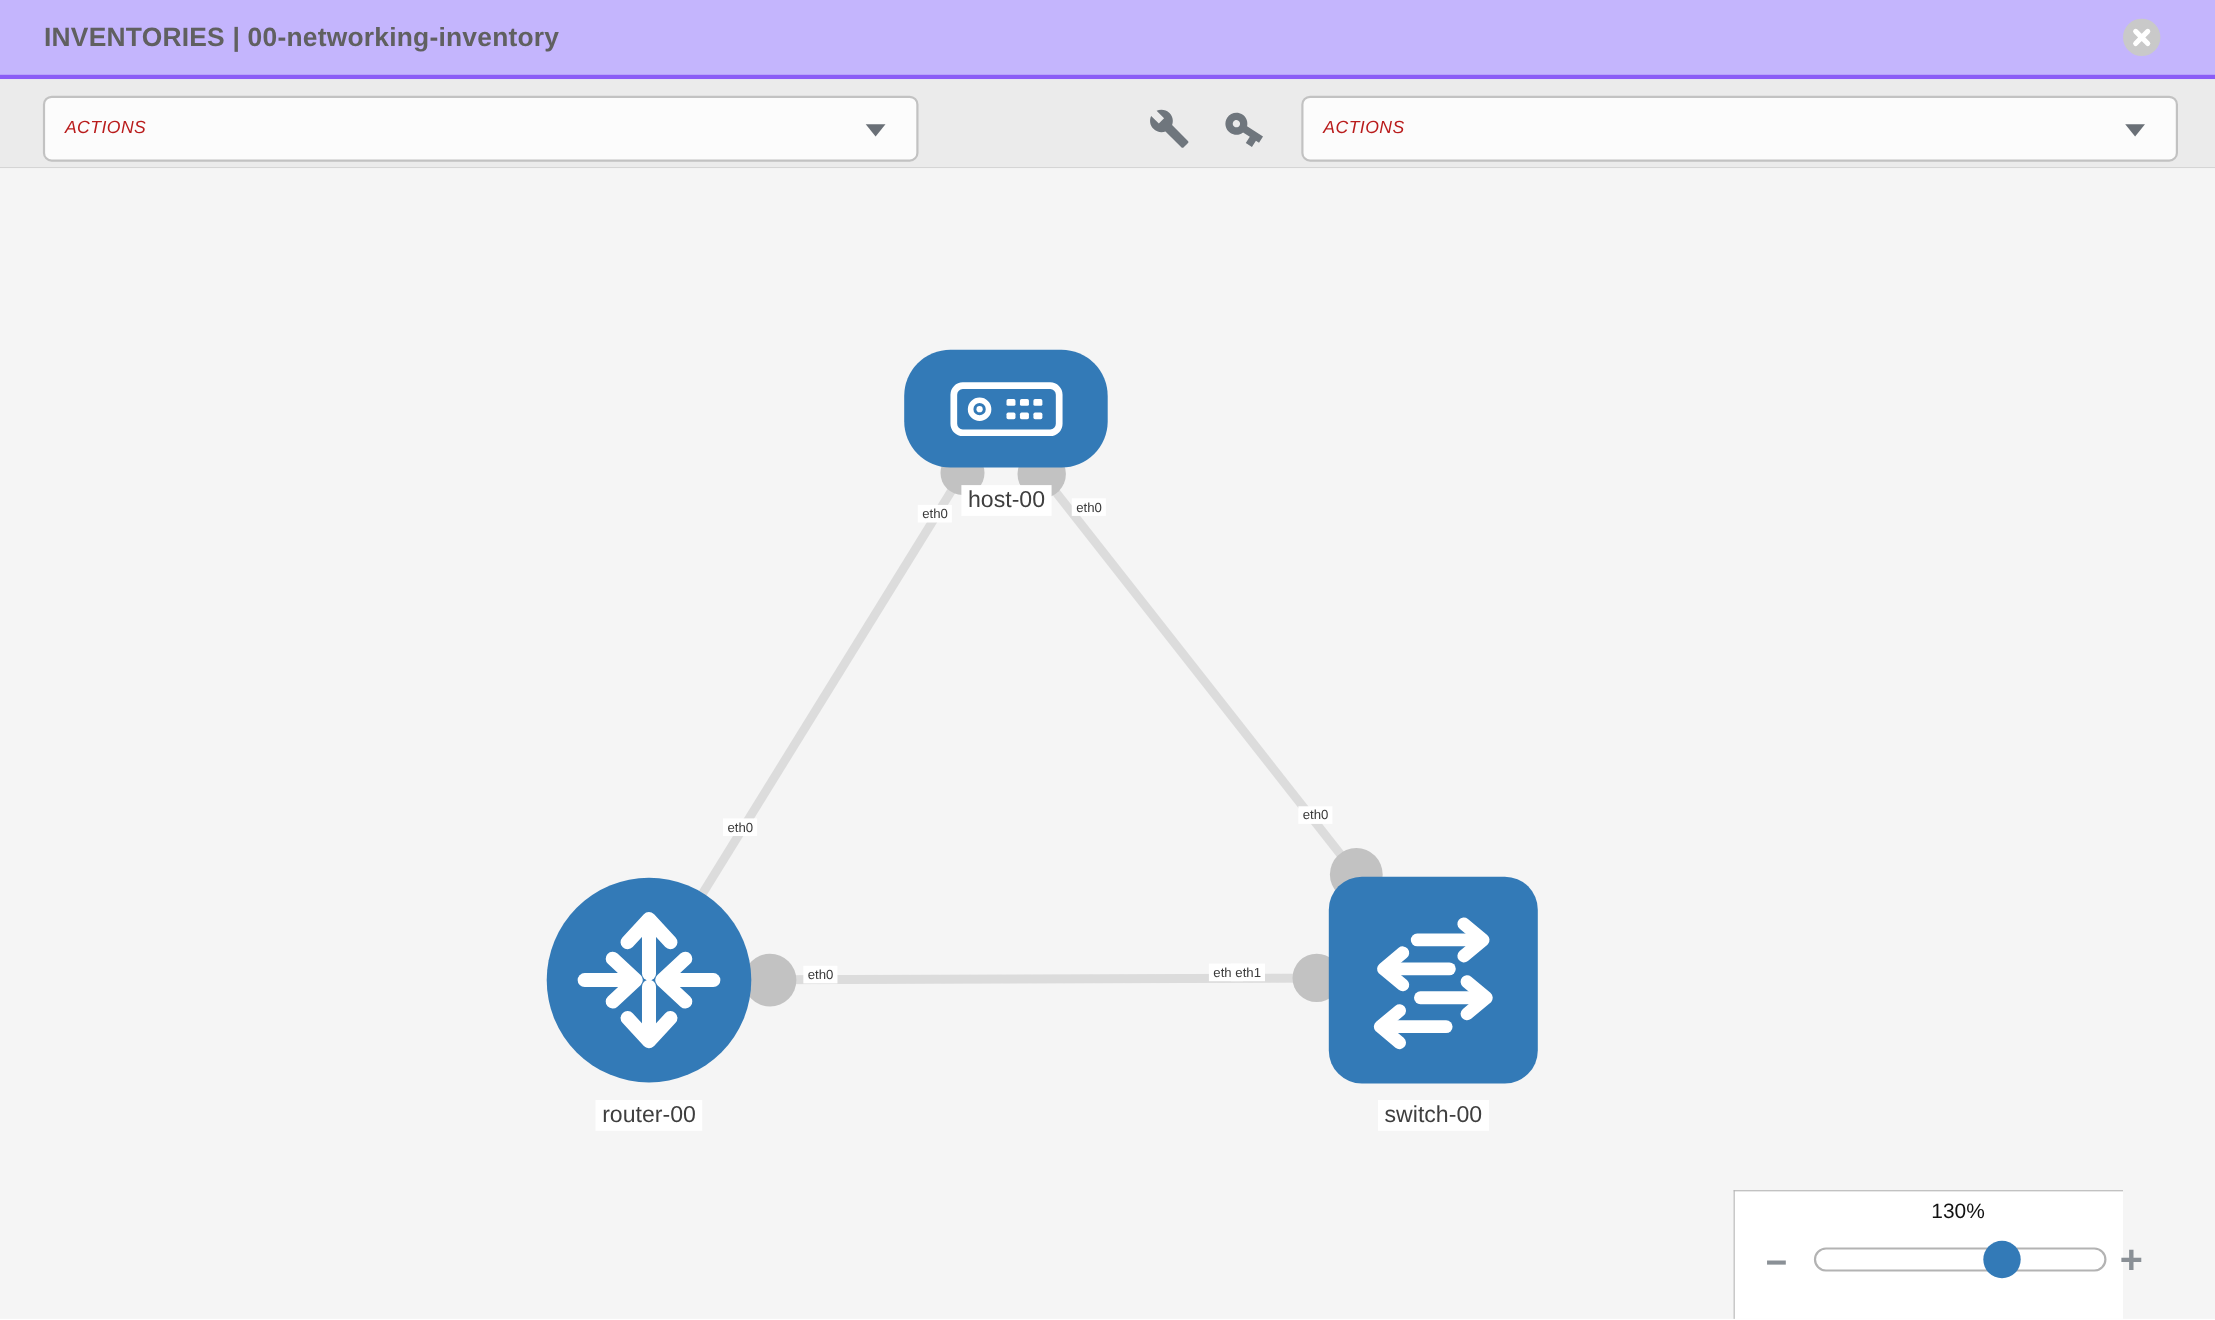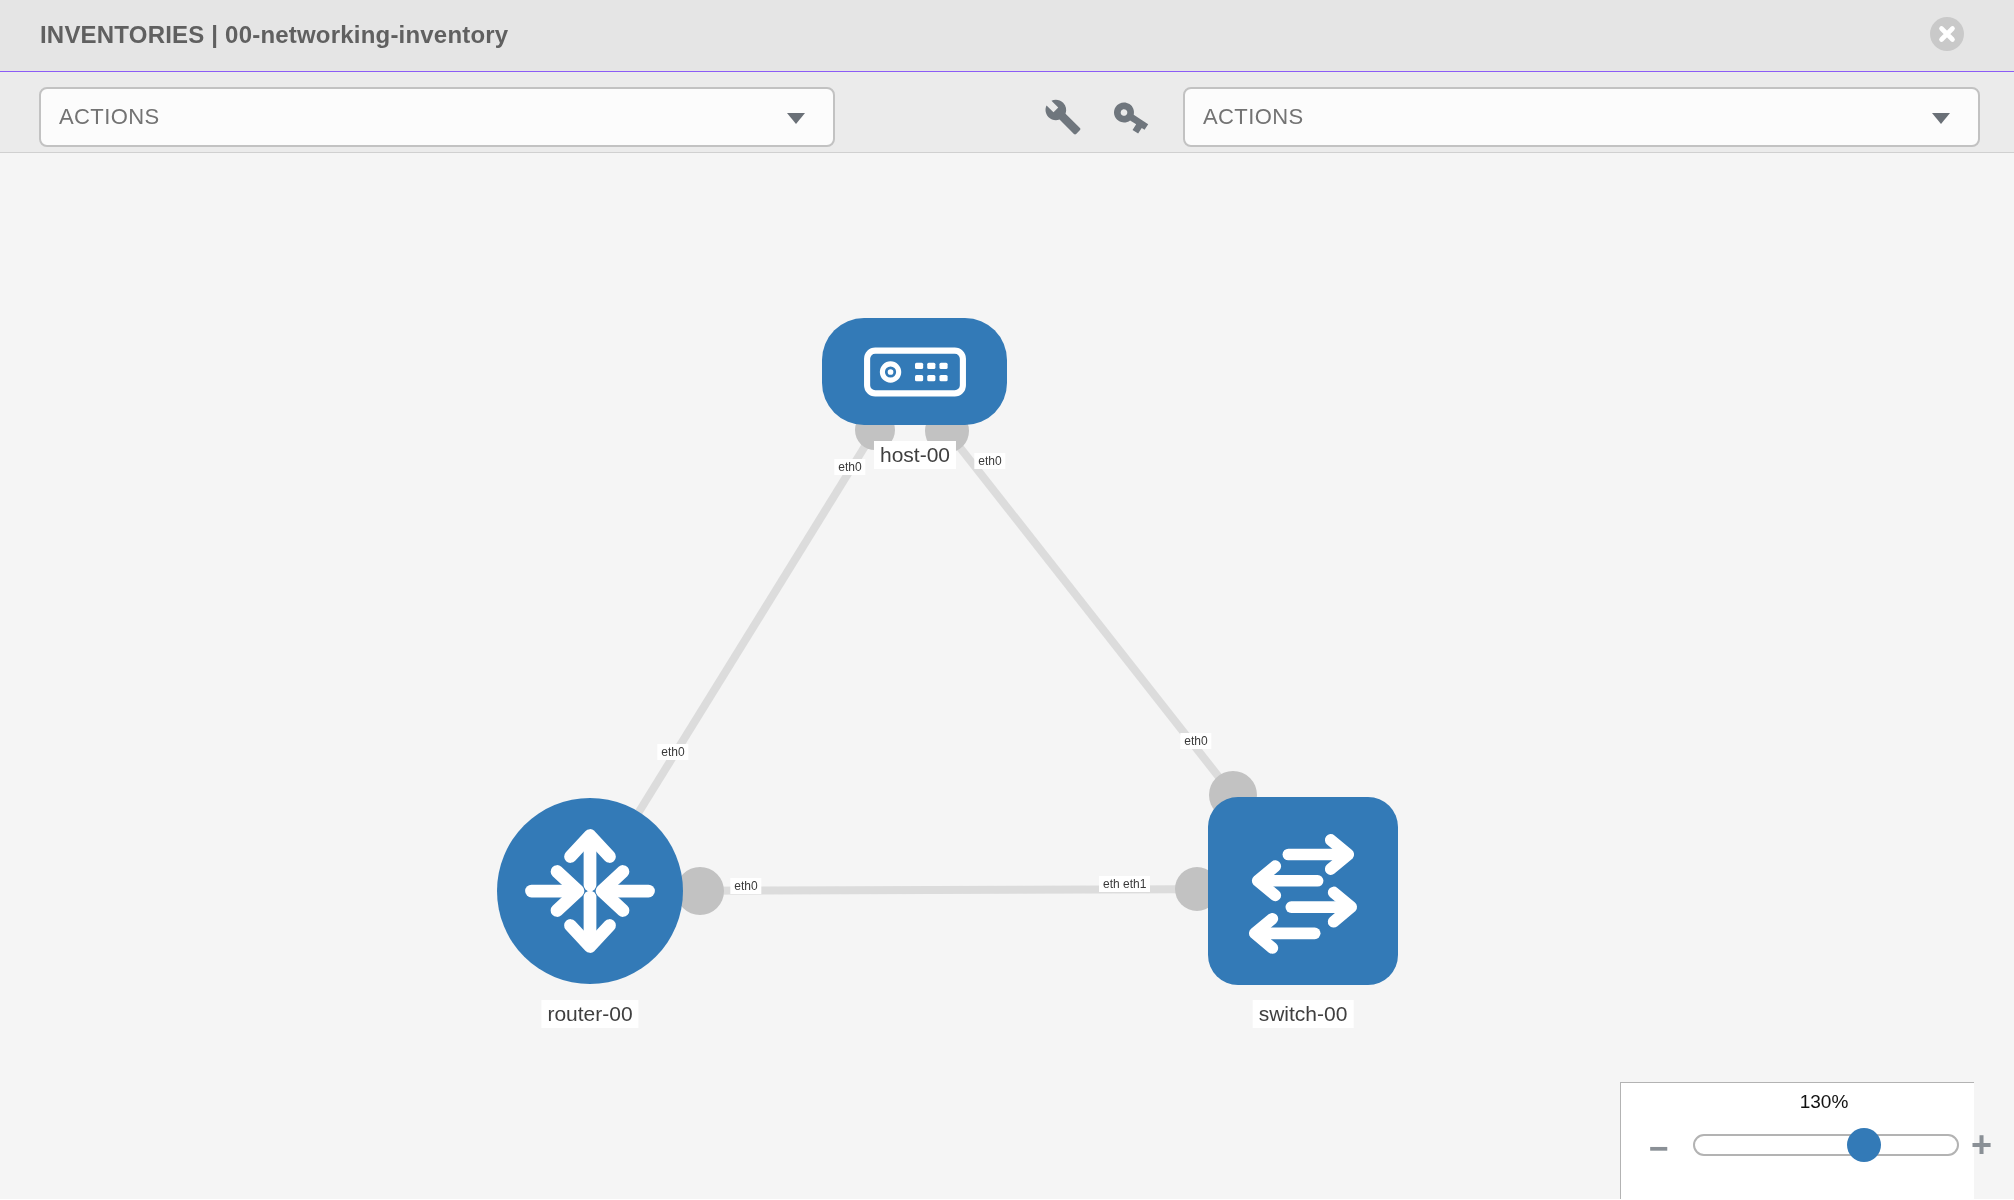--- a/index.html
+++ b/index.html
@@ -1,33 +1,33 @@
 <!DOCTYPE html>
 <html><head>
 <meta charset="utf-8">
 <style>
   * { box-sizing: border-box; margin: 0; padding: 0; }
   html,body { width: 2014px; height: 1200px; }
   body { font-family: "Liberation Sans", sans-serif; background: #fff; }
   .app { position: relative; width: 2014px; height: 1200px; overflow: hidden; background: #fff; }
 
   
-  .hdr { position: relative; height: 72px; background: #e5e5e5; border-bottom: 1px solid #8b5cf6; }
+  .hdr { position: relative; height: 72px; background: #c4b5fd; border-bottom: 4px solid #8b5cf6; }
   .hdr-title { position: absolute; left: 40px; top: 0; line-height: 70px;
                font-size: 24px; font-weight: bold; color: #606060; letter-spacing: .2px; }
   .close-btn { position: absolute; left: 1930px; top: 17px; width: 34px; height: 34px;
                border-radius: 50%; background: #c9c9c9; cursor: pointer;
                display: flex; align-items: center; justify-content: center; }
 
   
   .tbar { position: relative; height: 81px; background: #ebebeb; border-bottom: 1px solid #d0d0d0; }
   .select-box { position: absolute; top: 15px; height: 60px; background: #fcfcfc;
                 border: 2px solid #c2c2c2; border-radius: 8px; cursor: pointer; }
   .select-box .sel-label { position: absolute; left: 18px; top: 0; line-height: 56px;
-                           font-size: 22px; color: #737373; letter-spacing: .4px; }
+                           font-size: 16px; color: #b91c1c; letter-spacing: .4px; font-style: italic; }
   .caret { position: absolute; right: 28px; top: 24px; width: 0; height: 0;
            border-left: 9px solid transparent; border-right: 9px solid transparent;
            border-top: 11px solid #6a7077; }
   .actions-box { left: 39px; width: 796px; }
   .search-box  { left: 1183px; width: 797px; }
   .tool-icon-btn { position: absolute; top: 22px; width: 46px; height: 46px;
                    display: flex; align-items: center; justify-content: center; cursor: pointer; }
   .wrench-pos { left: 1040px; }
   .key-pos { left: 1108px; }
 
@@ -51,21 +51,21 @@
               padding: 1px 4px; font-size: 12px; color: #3a3a3a; white-space: nowrap; }
   .if-host-left   { left: 850px;  top: 314px; }
   .if-host-right  { left: 990px;  top: 308px; }
   .if-router-top  { left: 673px;  top: 599px; }
   .if-switch-top  { left: 1196px; top: 588px; }
   .if-router-mid  { left: 746px;  top: 733px; }
   .if-pair-back   { left: 1099px; top: 723px; transform: none; }
   .if-pair-front  { left: 1119px; top: 723px; transform: none; }
 
   
-  .zoom-panel { position: absolute; left: 1620px; top: 929px; width: 354px; height: 117px;
+  .zoom-panel { position: absolute; left: 1576px; top: 929px; width: 354px; height: 117px;
                 background: #fff; border-left: 1px solid #b3b3b3; border-top: 1px solid #b3b3b3; padding-left: 11px; }
   .zoom-level { position: absolute; left: 203px; top: 8px; transform: translateX(-50%);
                 font-size: 19px; color: #111; }
   .zoom-btn { position: absolute; font-weight: bold; color: #8a9096; cursor: pointer;
               line-height: 1; user-select: none; }
   .zoom-minus { left: 28px; top: 48px; font-size: 34px; }
   .zoom-plus  { left: 350px; top: 44px; font-size: 36px; }
   .zoom-track { position: absolute; left: 72px; top: 51px; width: 266px; height: 22px;
                 background: #fff; border: 2px solid #b3b3b3; border-radius: 12px; cursor: pointer; }
   .zoom-thumb { position: absolute; left: 226px; top: 45px; width: 34px; height: 34px;

